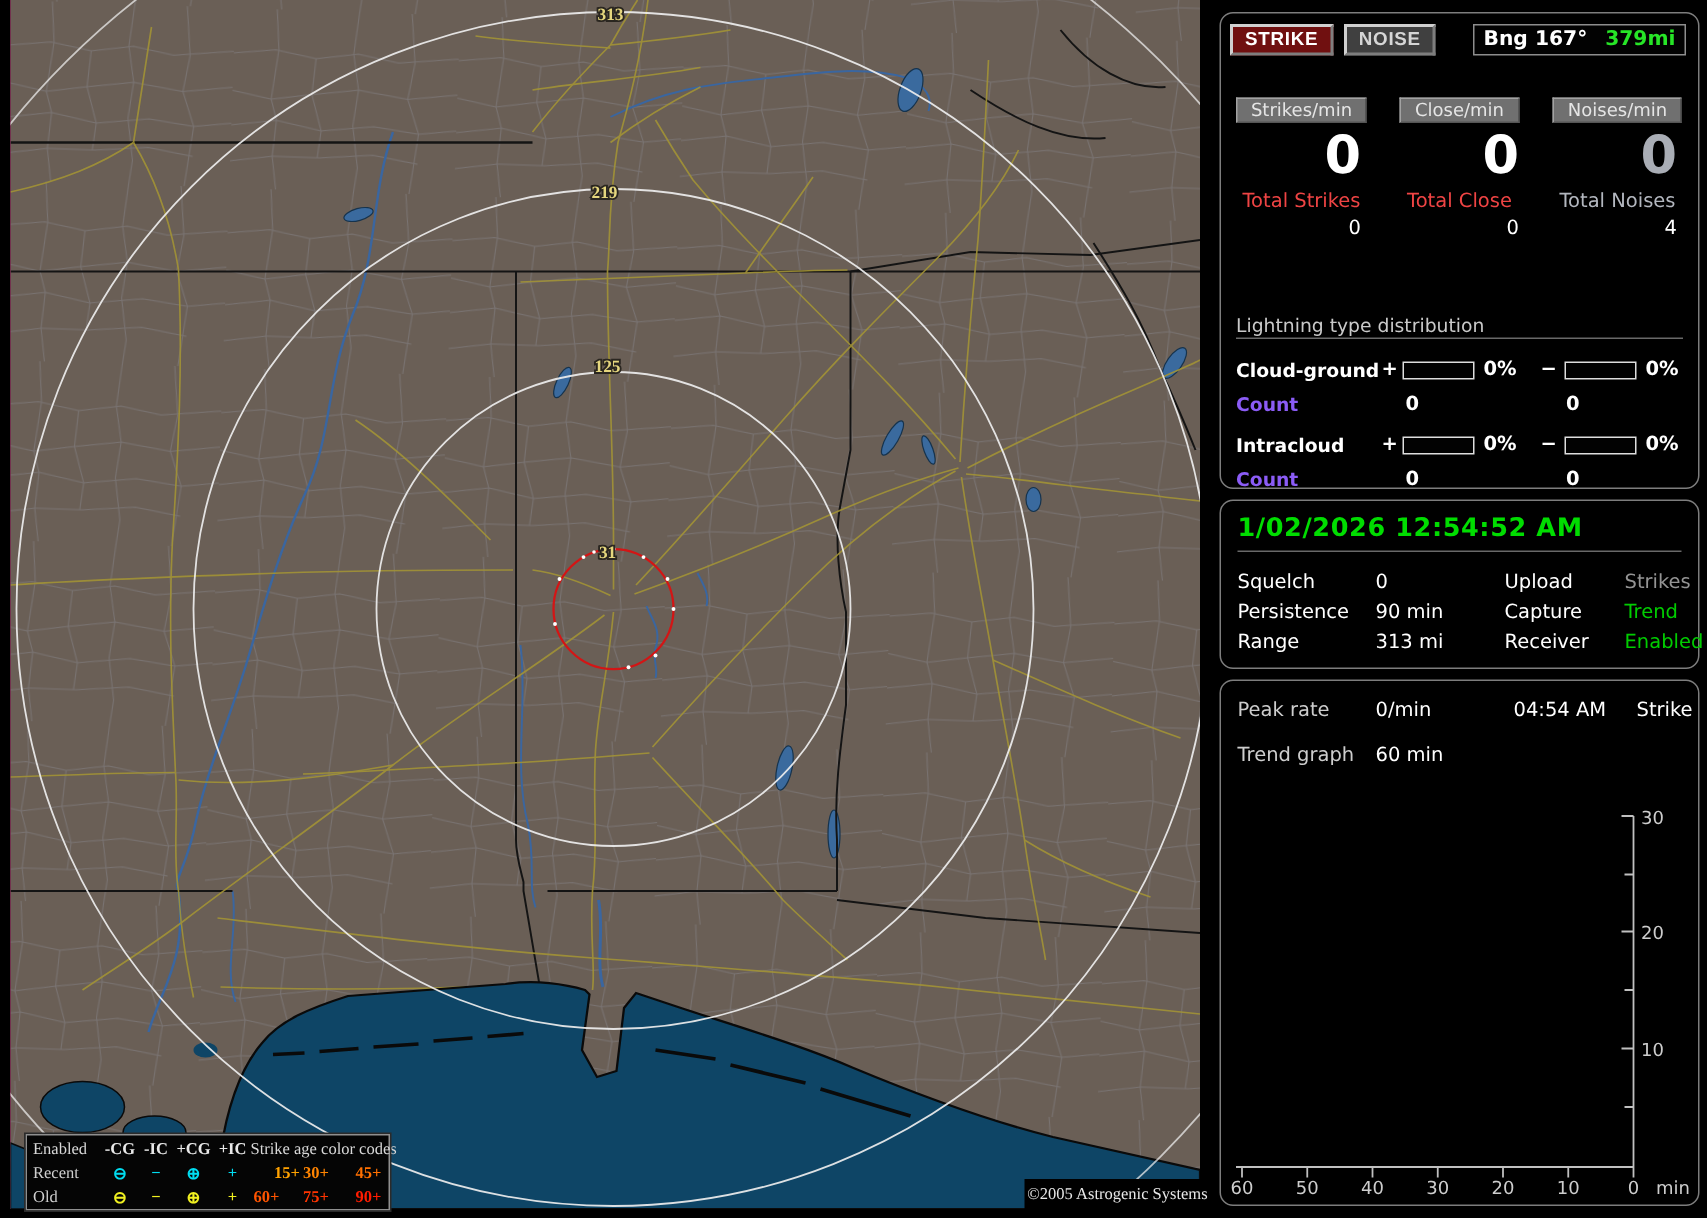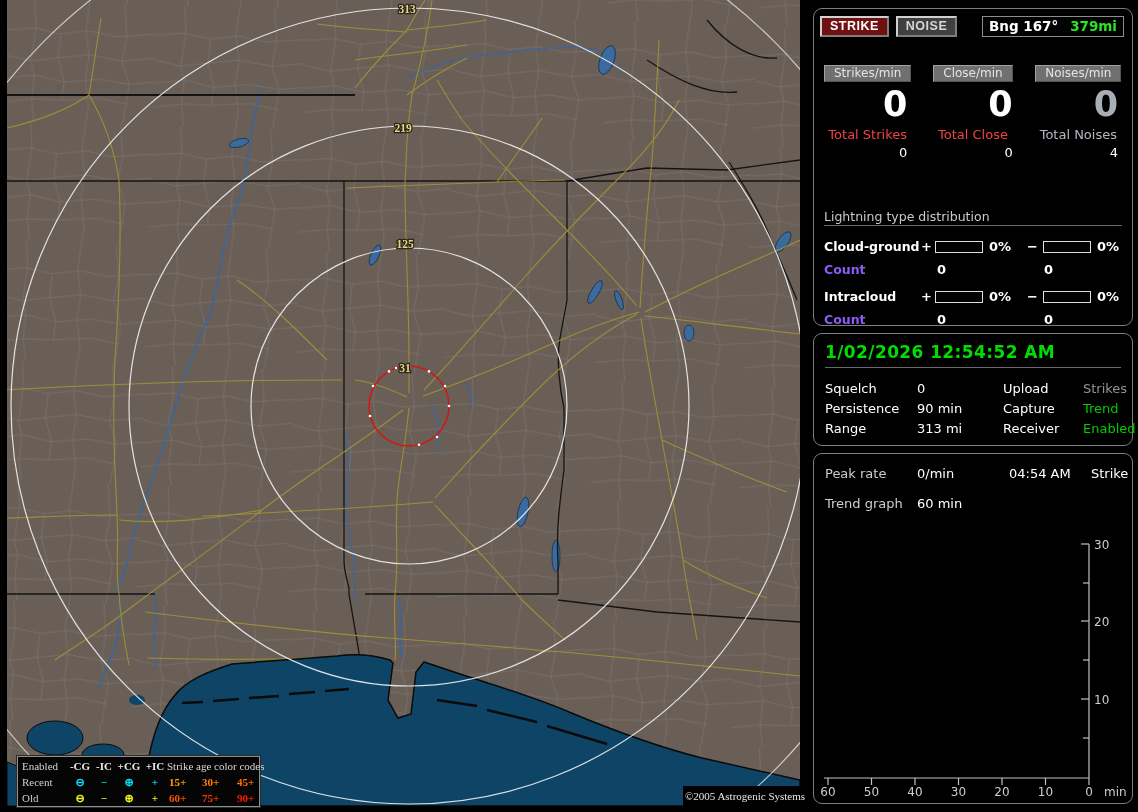--- a/index.html
+++ b/index.html
@@ -219,21 +219,21 @@
         <span class="sym" style="color:#e8e8e8">+CG</span>
         <span class="sym" style="color:#e8e8e8">+IC</span>
         <span class="lg-age lg-hdr">Strike age color codes</span>
       </div>
       <div class="lg-row">
         <span>Recent</span>
         <span class="sym" style="color: rgb(0, 220, 240);">⊖</span>
         <span class="sym" style="color: rgb(0, 220, 240);">−</span>
         <span class="sym" style="color: rgb(0, 220, 240);">⊕</span>
         <span class="sym" style="color: rgb(0, 220, 240);">+</span>
-        <span class="agecell" style="color: rgb(255, 162, 0);">15+</span>
+        <span class="agecell" style="color: rgb(255, 162, 0); text-align: right;">15+</span>
         <span class="agecell" style="color: rgb(255, 132, 0);">30+</span>
         <span class="agecell" style="color: rgb(255, 112, 0);">45+</span>
       </div>
       <div class="lg-row">
         <span>Old</span>
         <span class="sym" style="color: rgb(240, 240, 32);">⊖</span>
         <span class="sym" style="color: rgb(240, 240, 32);">−</span>
         <span class="sym" style="color: rgb(240, 240, 32);">⊕</span>
         <span class="sym" style="color: rgb(240, 240, 32);">+</span>
         <span class="agecell" style="color: rgb(255, 84, 0);">60+</span>

